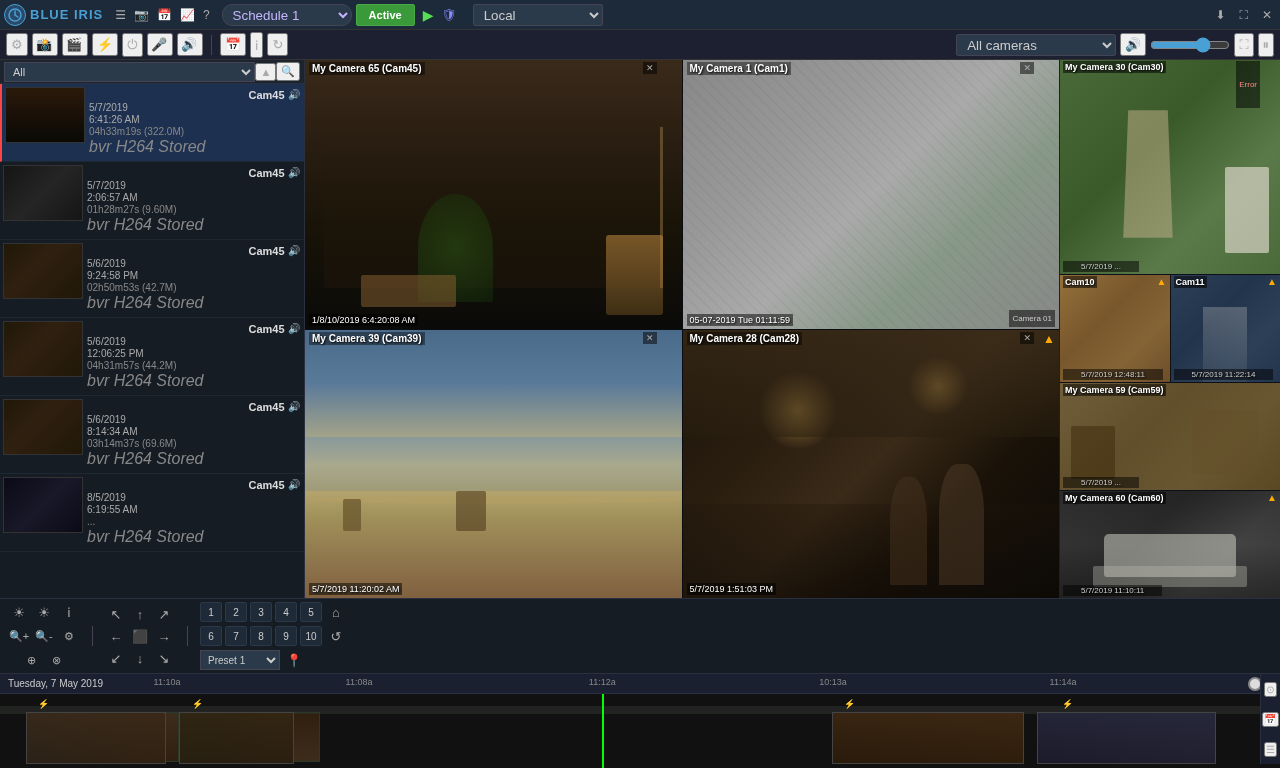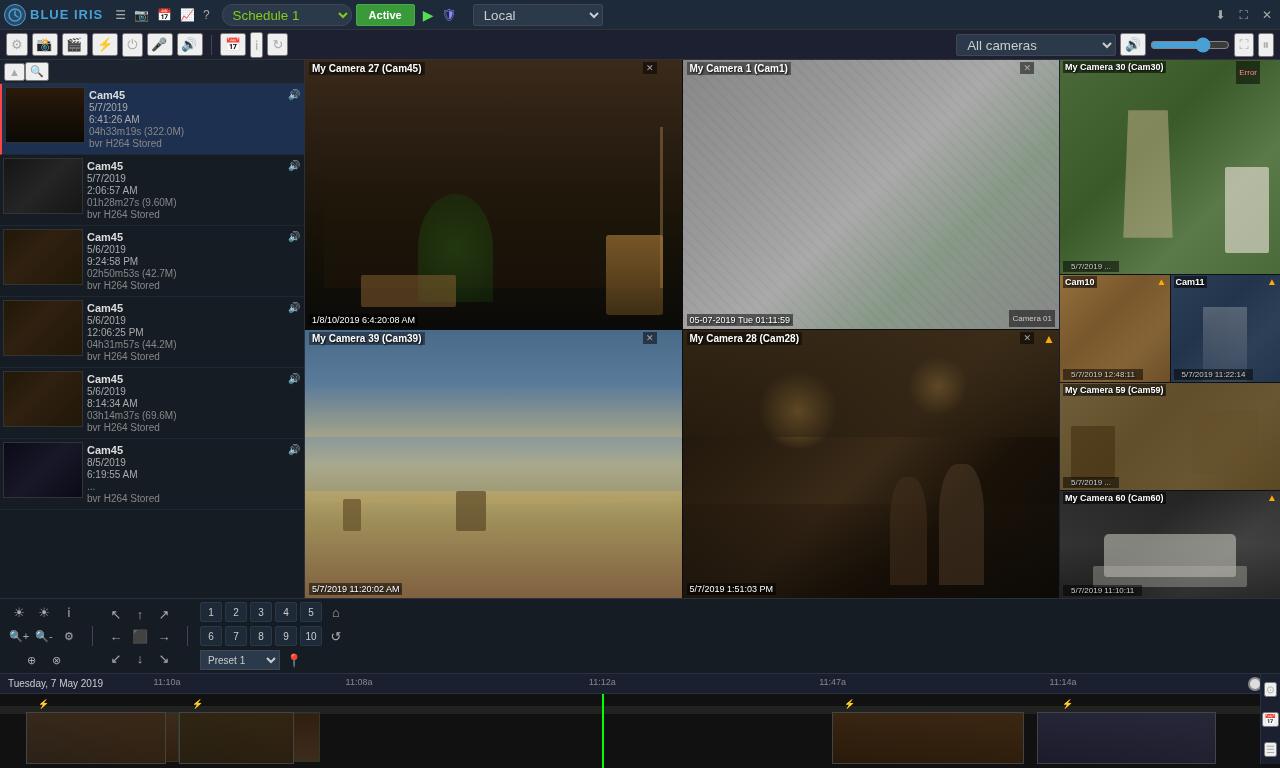--- a/index.html
+++ b/index.html
@@ -51,21 +51,21 @@
       border: none;
       color: #aaa;
       cursor: pointer;
       padding: 2px 4px;
       font-size: 12px;
     }
 
     #schedule-dropdown {
       background: #2a3a4a;
       border: 1px solid #445;
-      color: #84cc16;
+      color: #c4b5fd;
       padding: 2px 6px;
       height: 22px;
       border-radius: 10px;
       cursor: pointer;
       width: 130px;
     }
     #active-btn {
       background: #3a9a3a;
       border: 1px solid #4aaa4a;
       color: #fff;
@@ -212,25 +212,25 @@
       background: linear-gradient(135deg, #1a1a1a 0%, #2a2a2a 50%, #1a1a1a 100%);
       position: relative;
     }
     .clip-info {
       flex: 1;
       padding: 2px 4px;
       display: flex;
       flex-direction: column;
       gap: 1px;
     }
-    .clip-name { color: #ddd; font-size: 11px; font-weight: bold; }
+    .clip-name { color: #ddd; font-size: 11px; font-weight: bold; text-align: right; }
     .clip-date { color: #aaa; font-size: 10px; }
     .clip-time { color: #aaa; font-size: 10px; }
     .clip-duration { color: #888; font-size: 10px; }
-    .clip-format { color: #888; font-size: 10px; }
+    .clip-format { color: #888; font-size: 16px; font-style: italic; }
     .clip-sound {
       color: #aaa;
       font-size: 10px;
       margin-left: auto;
       padding-top: 2px;
     }
 
     
     #camera-area {
       flex: 1;
@@ -336,21 +336,21 @@
       z-index: 2;
     }
     .right-cam-ts {
       position: absolute;
       bottom: 2px;
       left: 3px;
       color: #ccc;
       font-size: 8px;
       text-shadow: 1px 1px 2px #000;
       background: rgba(0,0,0,0.5);
-      padding: 1px 8px;
+      padding: 1px 18px;
       z-index: 2;
     }
     .right-cam-alert {
       position: absolute;
       top: 1px;
       right: 3px;
       color: #fa0;
       font-size: 10px;
       z-index: 2;
     }
@@ -598,20 +598,23 @@
     <input type="range" class="volume-slider" value="70" min="0" max="100" style="">
     <button class="sec-icon">⛶</button>
     <button class="sec-icon">⏸</button>
   </div>
 </div>
 
 <div id="main-layout">
 
   <div id="left-sidebar">
     <div id="sidebar-filter">
+      <select id="filter-select">
+        <option>All</option>
+      </select>
       <button class="sec-icon" style="font-size:11px;padding:1px 3px;">▲</button>
       <button class="sec-icon" style="font-size:11px;padding:1px 3px;">🔍</button>
     </div>
     <div id="sidebar-scroll">
 
     <div class="clip-item selected">
           <div class="clip-thumb">
             <div class="clip-thumb-img" style="background: linear-gradient(rgb(42, 26, 10) 0%, rgb(26, 16, 8) 50%, rgb(10, 10, 5) 100%);"></div>
           </div>
           <div class="clip-info">
@@ -695,21 +698,21 @@
     <div id="camera-grid">
 
       <div class="cam-cell">
         <div class="cam-bg cam45-bg"></div>
 
         <div style="position:absolute;bottom:15%;left:5%;width:90%;height:60%;background:linear-gradient(180deg,rgba(60,40,20,0) 0%,rgba(40,25,10,0.3) 100%);border-right:3px solid rgba(180,140,80,0.4);"></div>
         <div class="plant-overlay"></div>
         <div style="position:absolute;bottom:5%;right:5%;width:15%;height:30%;background:linear-gradient(180deg,rgba(180,130,60,0.6) 0%,rgba(140,100,40,0.4) 100%);border-radius:3px;"></div>
 
         <div style="position:absolute;bottom:8%;left:15%;width:25%;height:12%;background:rgba(140,100,50,0.5);border-radius:2px;"></div>
-        <div class="cam-label">My Camera 27 (Cam45)</div>
+        <div class="cam-label">My Camera 65 (Cam45)</div>
         <div class="cam-timestamp">1/8/10/2019  6:4:20:08 AM</div>
         <div style="position:absolute;top:2px;right:25px;color:#aaa;font-size:9px;background:rgba(0,0,0,0.5);padding:1px 3px;">✕</div>
       </div>
 
       <div class="cam-cell">
         <div class="cam-bg cam1-bg"></div>
 
         <div style="position:absolute;inset:0;background:repeating-linear-gradient(45deg,rgba(0,0,0,0.03) 0px,rgba(0,0,0,0.03) 2px,transparent 2px,transparent 8px);"></div>
         <div style="position:absolute;bottom:2px;right:4px;color:#ccc;font-size:8px;background:rgba(0,0,0,0.5);padding:4px 3px;">Camera 01</div>
         <div class="cam-label">My Camera 1 (Cam1)</div>
@@ -750,21 +753,21 @@
   </div>
 
   <div id="right-sidebar">
 
     <div class="right-cam" style="flex:2;background:#111;">
       <div style="position:absolute;inset:0;" class="rc-cam30"></div>
 
       <div style="position:absolute;bottom:20%;left:30%;width:20%;height:60%;background:rgba(200,180,140,0.5);transform:perspective(100px) rotateX(10deg);"></div>
       <div style="position:absolute;bottom:10%;right:5%;width:20%;height:40%;background:rgba(240,230,220,0.6);border-radius:2px;"></div>
       <div class="right-cam-label">My Camera 30 (Cam30)</div>
-      <div style="position:absolute;top:1px;right:20px;color:#f88;font-size:8px;background:rgba(0,0,0,0.5);padding:7px 3px;">Error</div>
+      <div style="position:absolute;top:1px;right:20px;color:#f88;font-size:8px;background:rgba(0,0,0,0.5);padding:19px 3px;">Error</div>
       <div class="right-cam-ts">5/7/2019 ...</div>
     </div>
 
     <div style="display:flex;flex:1;text-align:right;">
       <div class="right-cam" style="flex:1;">
         <div style="position:absolute;inset:0;" class="rc-cam10"></div>
         <div style="position:absolute;inset:0;background:linear-gradient(135deg,rgba(160,120,60,0.5) 0%,rgba(100,70,30,0.6) 100%);"></div>
         <div class="right-cam-label">Cam10</div>
         <div class="right-cam-alert">▲</div>
         <div class="right-cam-ts">5/7/2019 12:48:11</div>
@@ -865,21 +868,21 @@
   </div>
 
 </div>
 
 <div id="timeline-area">
   <div id="timeline-header">
     <span id="timeline-date">Tuesday, 7 May 2019</span>
     <span class="time-marker" style="left:12%;">11:10a</span>
     <span class="time-marker" style="left:27%;">11:08a</span>
     <span class="time-marker" style="left:46%;">11:12a</span>
-    <span class="time-marker" style="left:64%;">11:47a</span>
+    <span class="time-marker" style="left:64%;">10:13a</span>
     <span class="time-marker" style="left:82%;">11:14a</span>
 
     <div style="position:absolute;right:18px;top:3px;width:14px;height:14px;background:#ddd;border-radius:50%;border:2px solid #888;"></div>
   </div>
   <div id="timeline-scroll">
     <div id="timeline-track">
 
       <div class="timeline-clip tl-clip-brown" style="left:2%;width:12%;height:50px;top:18px;">
         <div style="width:100%;height:100%;background:linear-gradient(180deg,#3a2a1a 0%,#2a1a0a 100%);opacity:0.8;"></div>
       </div>

